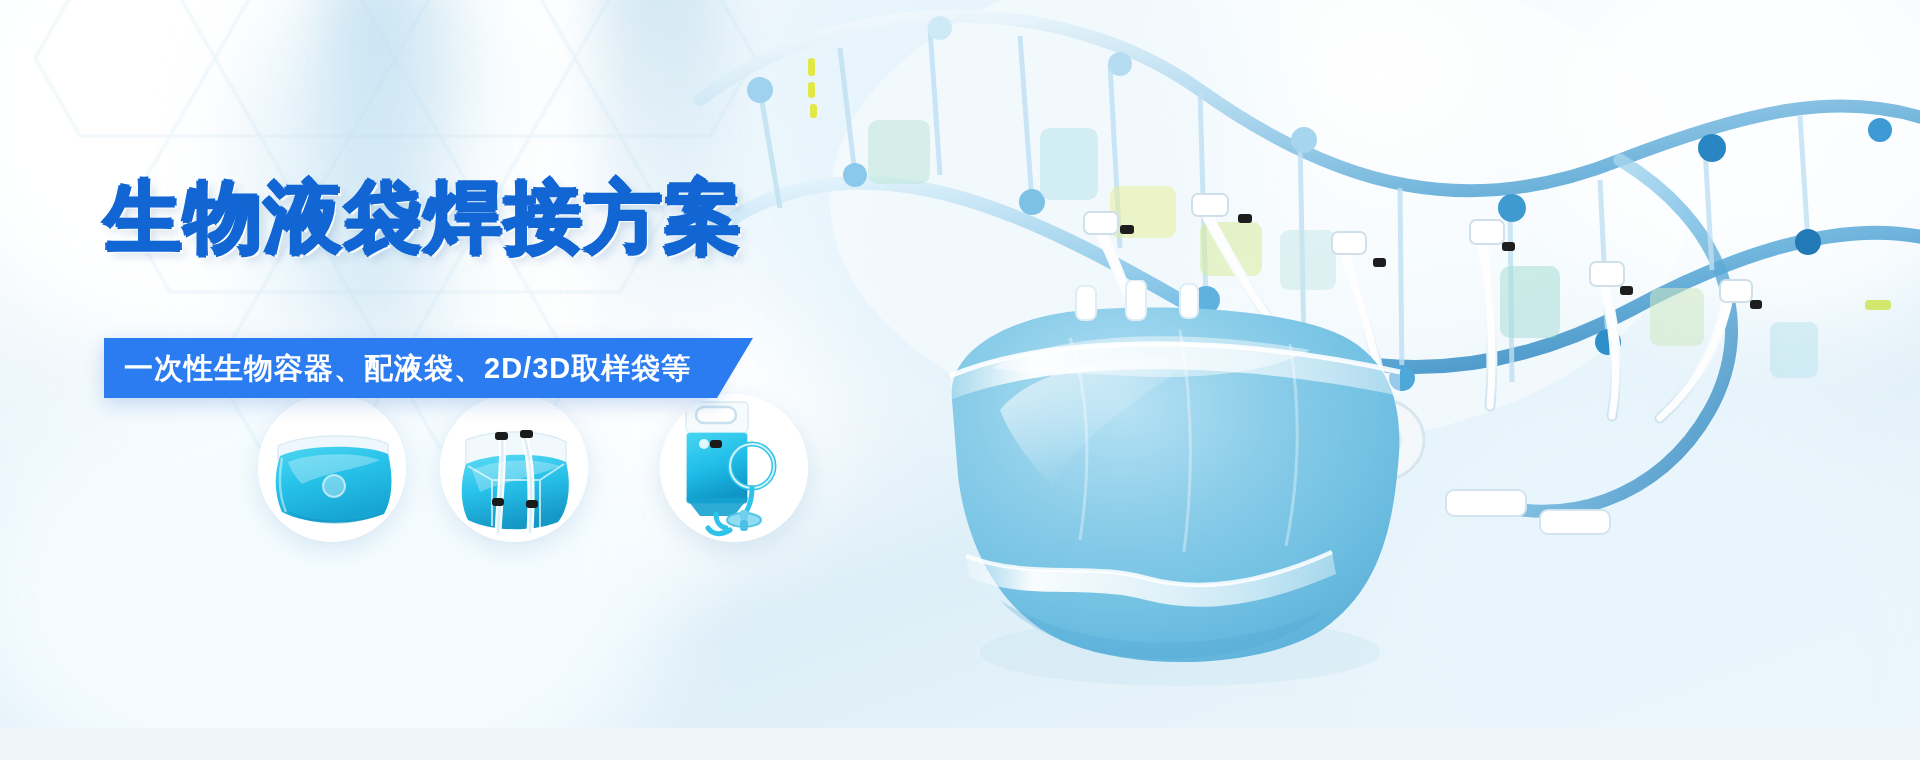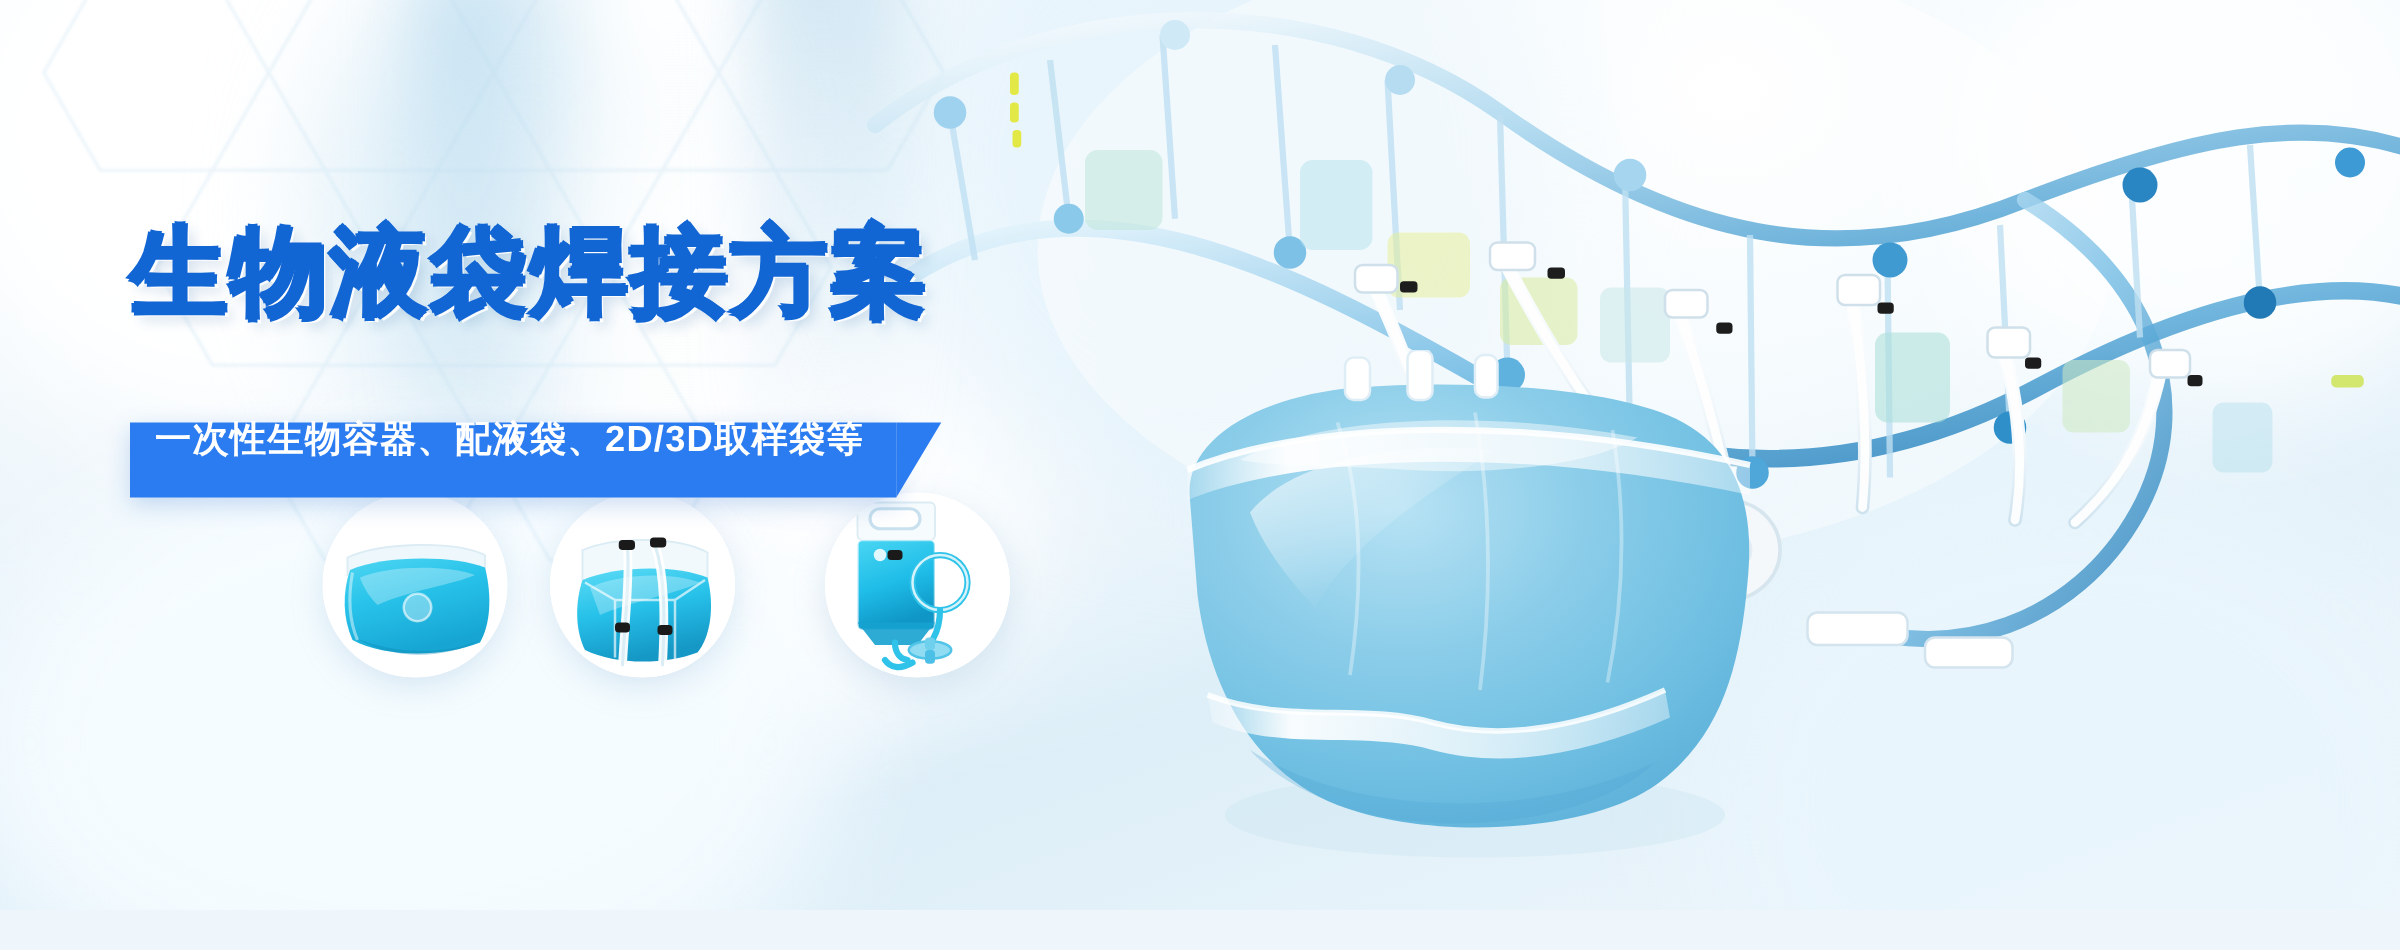--- a/index.html
+++ b/index.html
@@ -55,21 +55,21 @@
        3px 3px 0 rgba(255,255,255,.9),
        6px 6px 10px rgba(12,80,150,.18);
     font-family:"Liberation Sans","DejaVu Sans",sans-serif;
   }
 
   
   .ribbon-wrap{position:absolute;left:104px;top:338px;height:60px;}
   .ribbon{
     position:relative;height:60px;
     background:#2b7cf0;
-    display:flex;
+    display:flex;align-items:center;
     padding:0 26px 0 20px;
     box-shadow:0 6px 18px rgba(21,97,196,.22);
   }
   .ribbon-text{
     color:#ffffff;font-size:29px;font-weight:700;letter-spacing:1px;
     white-space:nowrap;line-height:1;
     font-family:"Liberation Sans","DejaVu Sans",sans-serif;
   }
   .ribbon-notch{
     position:absolute;right:-36px;top:0;width:0;height:0;

